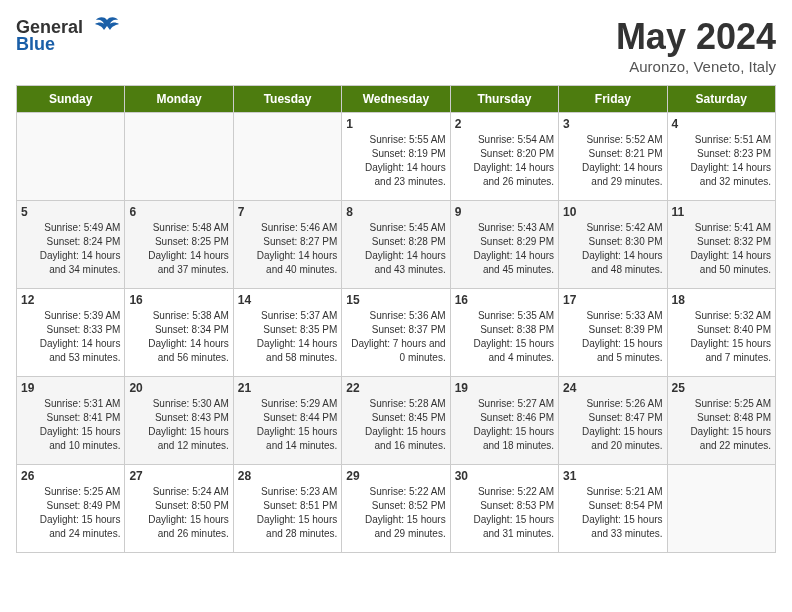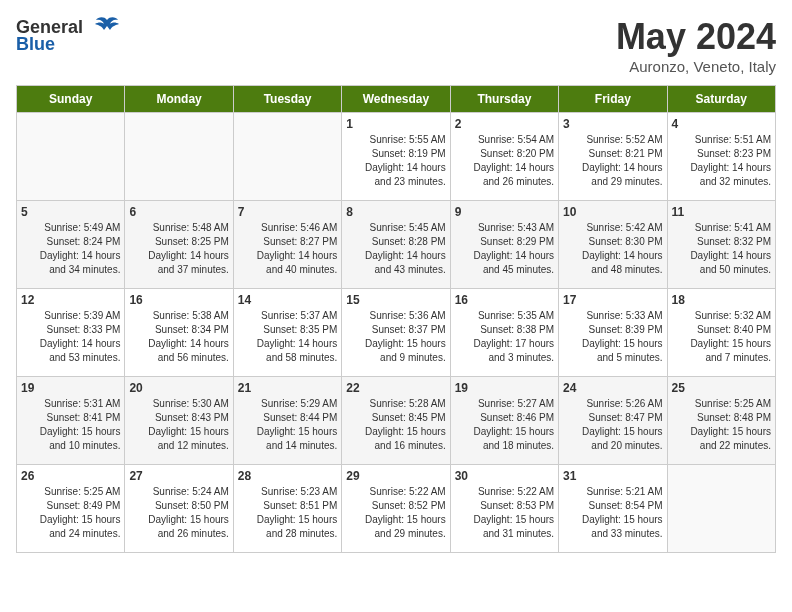--- a/index.html
+++ b/index.html
@@ -167,25 +167,25 @@
         <td>
           <span class="day-num">16</span>
           <div class="cell-info"><span>Sunrise: 5:38 AM</span><br><span>Sunset: 8:34 PM</span><br><span>Daylight: 14 hours and 56 minutes.</span></div>
         </td>
         <td>
           <span class="day-num">14</span>
           <div class="cell-info"><span>Sunrise: 5:37 AM</span><br><span>Sunset: 8:35 PM</span><br><span>Daylight: 14 hours and 58 minutes.</span></div>
         </td>
         <td>
           <span class="day-num">15</span>
-          <div class="cell-info"><span>Sunrise: 5:36 AM</span><br><span>Sunset: 8:37 PM</span><br><span>Daylight: 15 hours and 9 minutes.</span></div>
+          <div class="cell-info"><span>Sunrise: 5:36 AM</span><br><span>Sunset: 8:37 PM</span><br><span>Daylight: 7 hours and 0 minutes.</span></div>
         </td>
         <td>
           <span class="day-num">16</span>
-          <div class="cell-info"><span>Sunrise: 5:35 AM</span><br><span>Sunset: 8:38 PM</span><br><span>Daylight: 17 hours and 3 minutes.</span></div>
+          <div class="cell-info"><span>Sunrise: 5:35 AM</span><br><span>Sunset: 8:38 PM</span><br><span>Daylight: 15 hours and 4 minutes.</span></div>
         </td>
         <td>
           <span class="day-num">17</span>
           <div class="cell-info"><span>Sunrise: 5:33 AM</span><br><span>Sunset: 8:39 PM</span><br><span>Daylight: 15 hours and 5 minutes.</span></div>
         </td>
         <td>
           <span class="day-num">18</span>
           <div class="cell-info"><span>Sunrise: 5:32 AM</span><br><span>Sunset: 8:40 PM</span><br><span>Daylight: 15 hours and 7 minutes.</span></div>
         </td>
       </tr>

